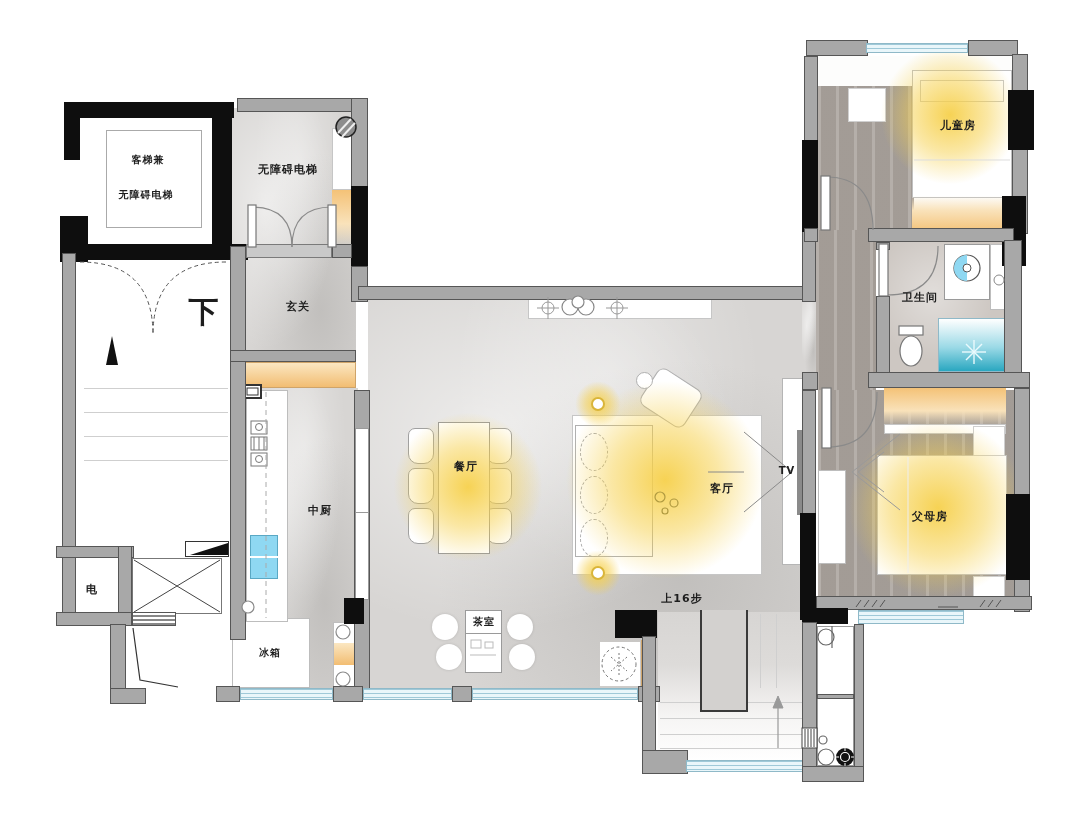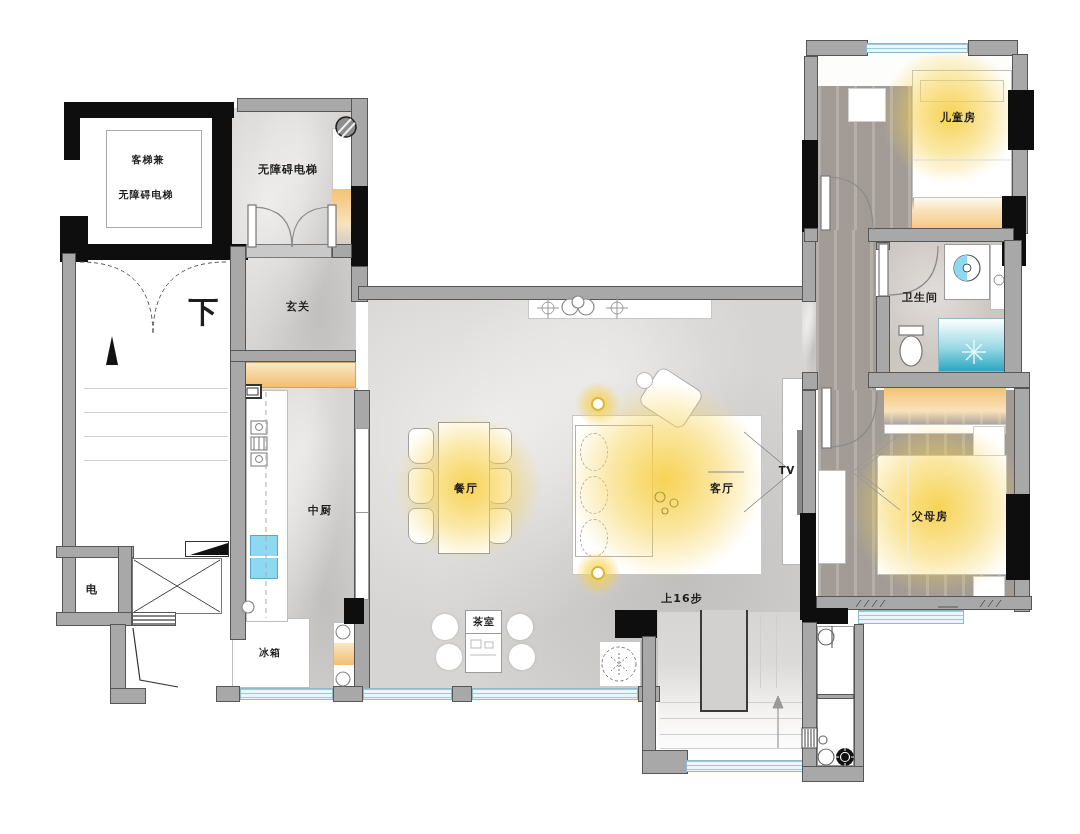--- a/index.html
+++ b/index.html
@@ -384,22 +384,22 @@
   </svg>
 
   <div class="lbl" style="left:96px;top:153px;width:104px;font-size:10px;">客梯兼</div>
   <div class="lbl" style="left:88px;top:188px;width:116px;font-size:10px;">无障碍电梯</div>
   <div class="lbl" style="left:248px;top:162px;width:80px;">无障碍电梯</div>
   <div class="lbl" style="left:275px;top:299px;width:46px;">玄关</div>
   <div class="lbl" style="left:182px;top:292px;width:44px;font-size:30px;font-weight:900;">下</div>
   <div class="lbl" style="left:78px;top:582px;width:28px;">电</div>
   <div class="lbl" style="left:246px;top:646px;width:48px;font-size:10px;">冰箱</div>
   <div class="lbl" style="left:296px;top:503px;width:48px;">中厨</div>
-  <div class="lbl" style="left:442px;top:481px;width:48px;">餐厅</div>
+  <div class="lbl" style="left:442px;top:459px;width:48px;">餐厅</div>
   <div class="lbl" style="left:698px;top:481px;width:48px;">客厅</div>
   <div class="lbl" style="left:466px;top:615px;width:36px;font-size:10px;">茶室</div>
   <div class="lbl" style="left:772px;top:465px;width:30px;font-size:10px;">TV</div>
   <div class="lbl" style="left:652px;top:591px;width:60px;">上16步</div>
-  <div class="lbl" style="left:928px;top:110px;width:60px;">儿童房</div>
+  <div class="lbl" style="left:928px;top:118px;width:60px;">儿童房</div>
   <div class="lbl" style="left:890px;top:290px;width:60px;">卫生间</div>
   <div class="lbl" style="left:900px;top:509px;width:60px;">父母房</div>
 
 </div>
 
 </body></html>

